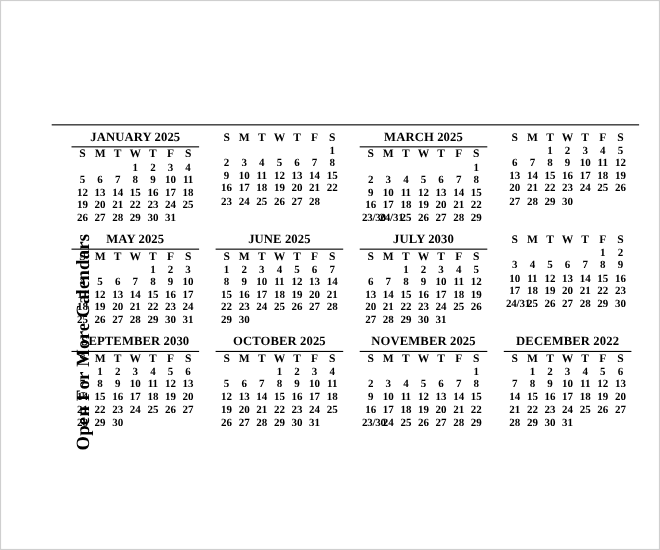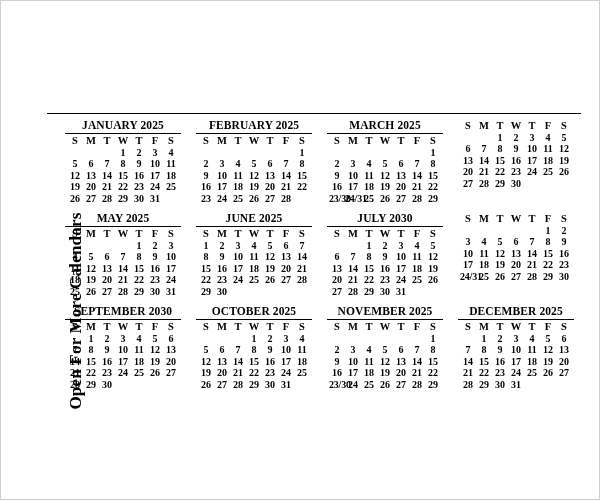--- a/index.html
+++ b/index.html
@@ -158,21 +158,20 @@
           <span>26</span>
           <span>27</span>
           <span>28</span>
           <span>29</span>
           <span>30</span>
           <span>31</span>
           <span></span>
         </div>
       </div>
       <div class="month">
-        <div class="m-title">FEBRUARY 2025</div>
         <div class="dow">
           <span>S</span>
           <span>M</span>
           <span>T</span>
           <span>W</span>
           <span>T</span>
           <span>F</span>
           <span>S</span>
         </div>
         <div class="days">
@@ -646,21 +645,21 @@
           <span class="frac">23/30</span>
           <span>24</span>
           <span>25</span>
           <span>26</span>
           <span>27</span>
           <span>28</span>
           <span>29</span>
         </div>
       </div>
       <div class="month">
-        <div class="m-title">DECEMBER 2025</div>
+        <div class="m-title">DECEMBER 2022</div>
         <div class="dow">
           <span>S</span>
           <span>M</span>
           <span>T</span>
           <span>W</span>
           <span>T</span>
           <span>F</span>
           <span>S</span>
         </div>
         <div class="days">

